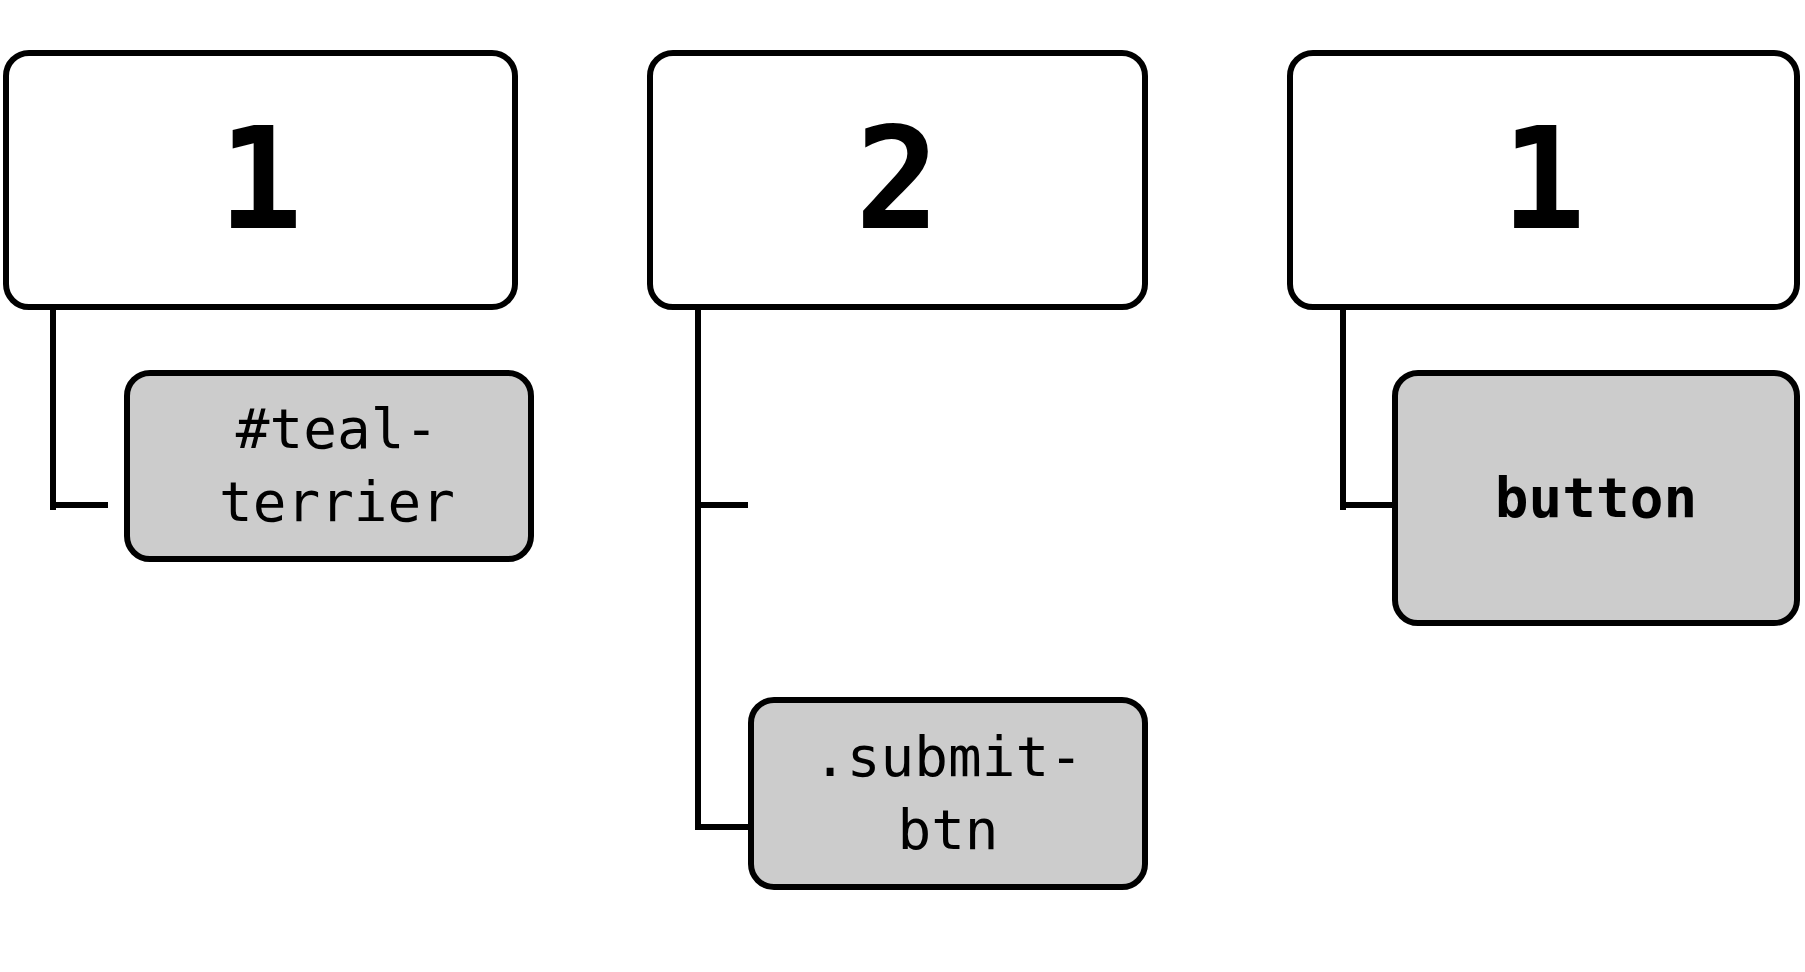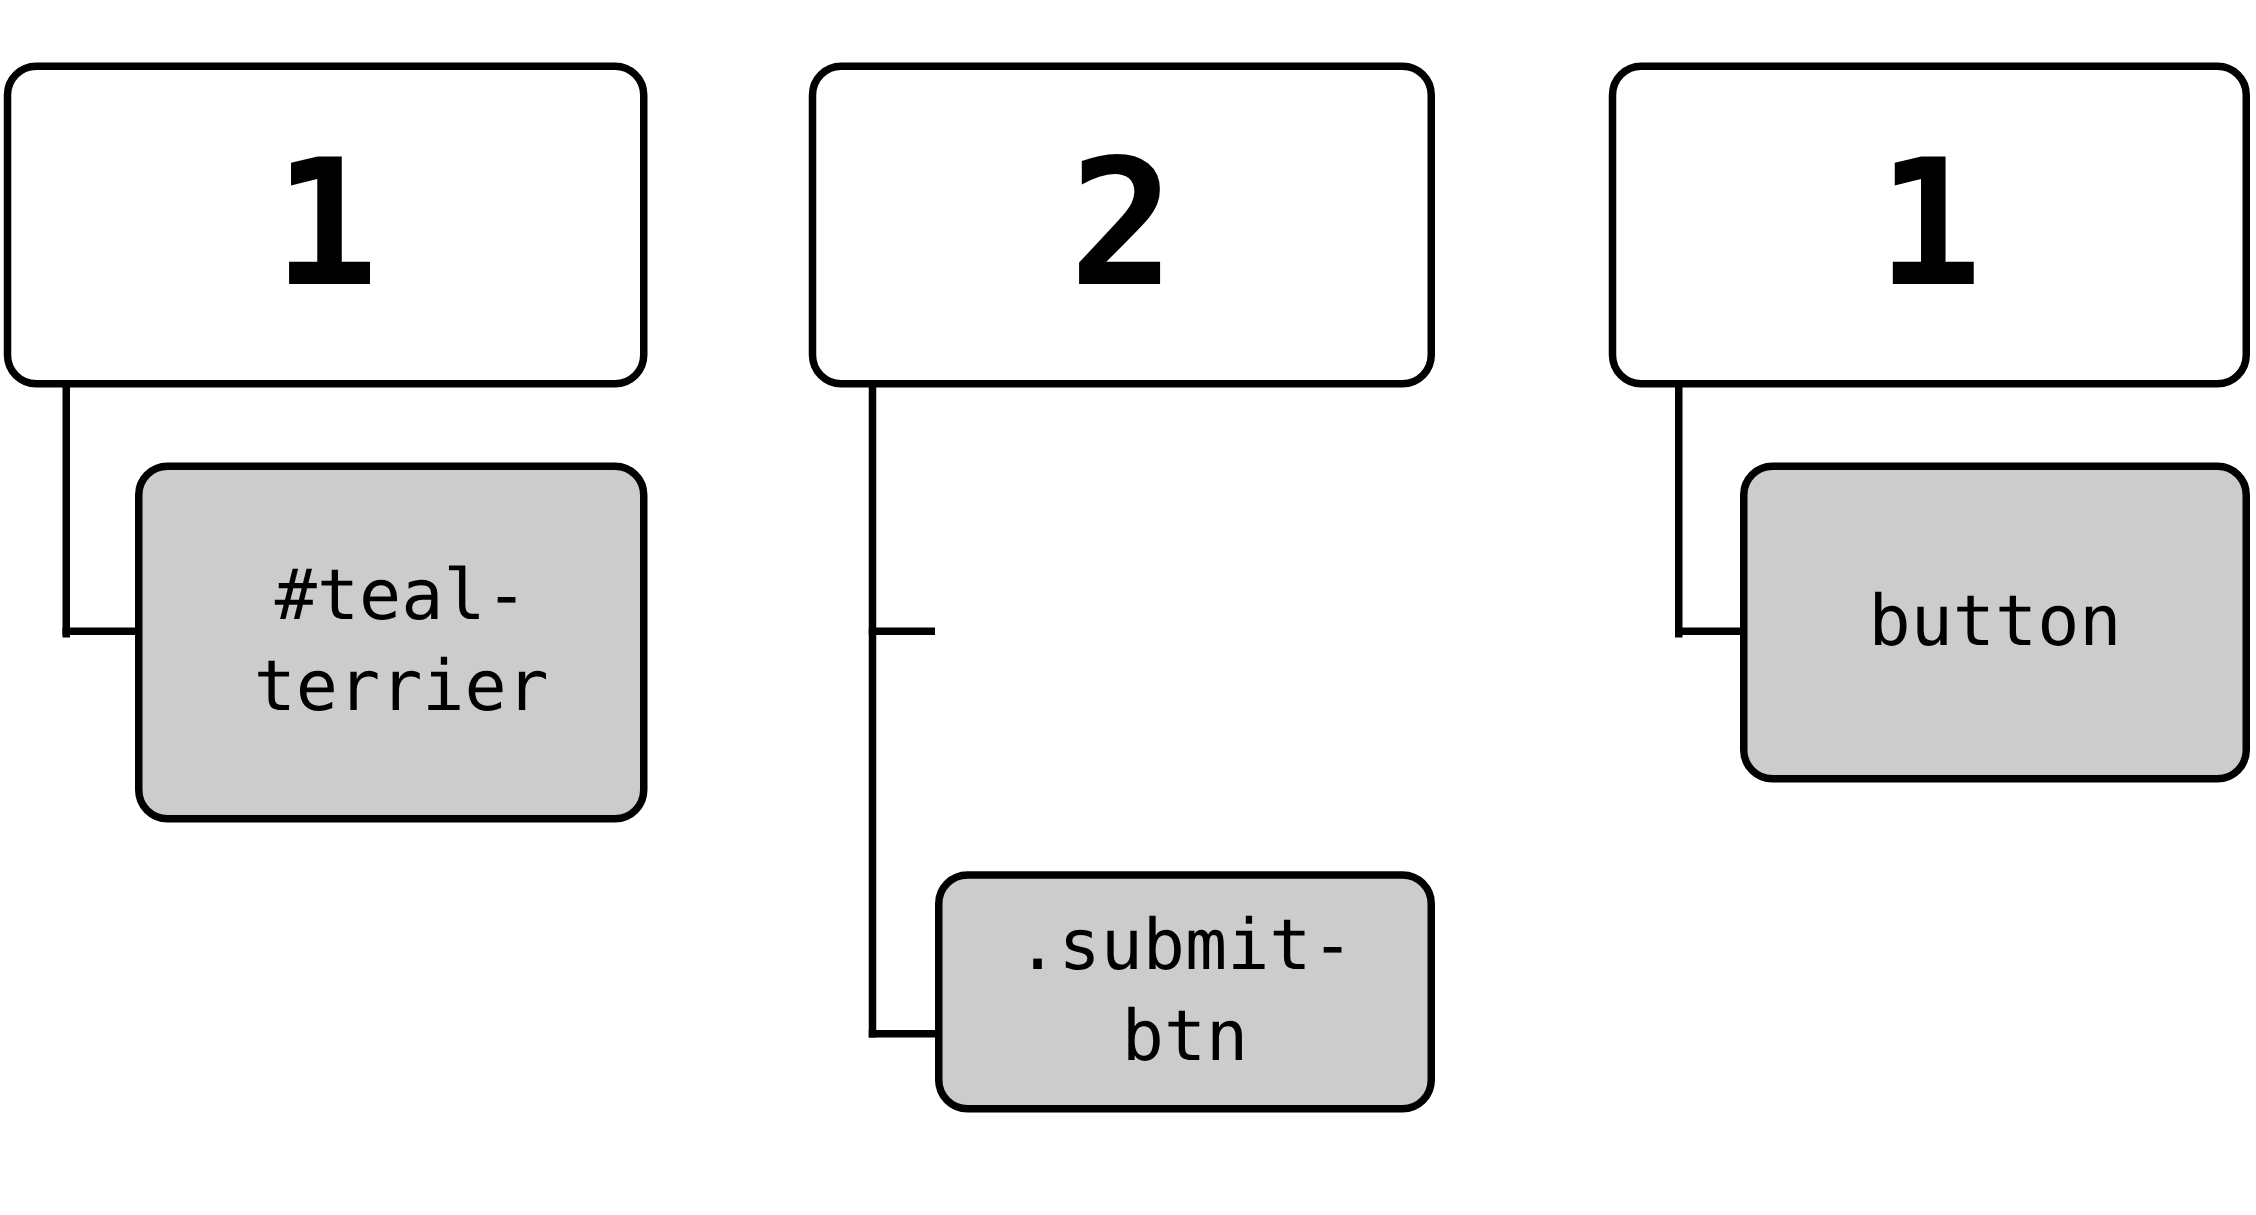--- a/index.html
+++ b/index.html
@@ -52,26 +52,26 @@
   }
 </style>
 </head>
 <body>
 
 <div class="canvas">
 
   <div class="box parent" style="left:3px; width:515px;">1</div>
   <div class="vline" style="left:50px; top:307px; height:203px;"></div>
   <div class="hline" style="left:50px; top:502px; width:58px;"></div>
-  <div class="box child" style="left:108px; top:370px; width:410px; height:288px;padding-left:36px;">#teal-terrier</div>
+  <div class="box child" style="left:124px; top:370px; width:410px; height:192px;padding-left:36px;">#teal-terrier</div>
 
   <div class="box parent" style="left:647px; width:501px;">2</div>
   <div class="vline" style="left:695px; top:307px; height:523px;"></div>
   <div class="hline" style="left:695px; top:502px; width:53px;"></div>
   <div class="hline" style="left:695px; top:824px; width:53px;"></div>
   <div class="box child" style="left:748px; top:697px; width:400px; height:193px;">.submit-btn</div>
 
   <div class="box parent" style="left:1287px; width:513px;">1</div>
   <div class="vline" style="left:1340px; top:307px; height:203px;"></div>
   <div class="hline" style="left:1340px; top:502px; width:52px;"></div>
-  <div class="box child" style="left:1392px; top:370px; width:408px; height:256px;">button</div>
+  <div class="box child" style="left:1392px; top:370px; width:408px; height:256px;font-weight:bold;">button</div>
 
 </div>
 
 </body></html>

